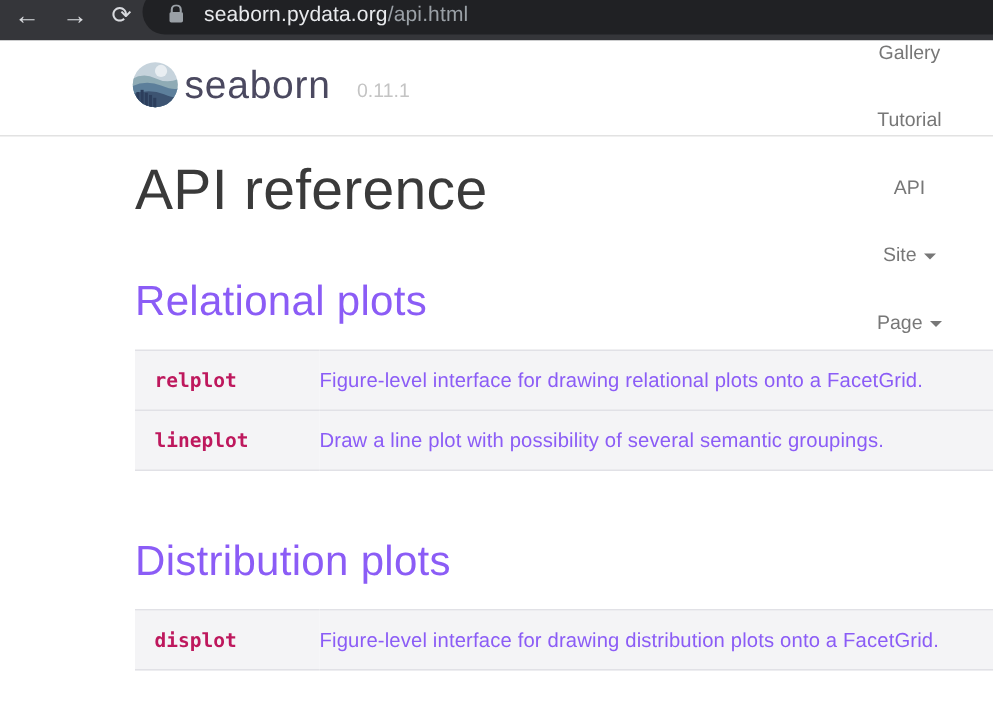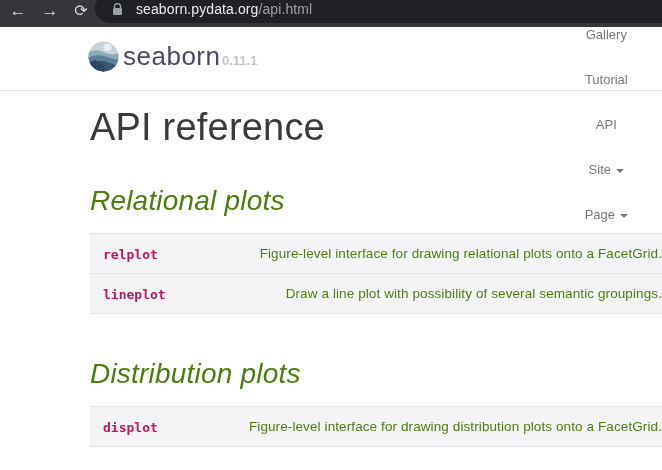--- a/index.html
+++ b/index.html
@@ -33,47 +33,47 @@
   .site-header {
     position: relative; width: 662px; height: 64px; background: #fff;
     border-bottom: 1px solid #e2e2e2;
   }
   .brand { position: absolute; left: 88px; top: 14px; display: flex; align-items: center; cursor: pointer; }
   .logo-svg { width: 31px; height: 31px; display: block; }
   .brand-name {
     font-size: 26px; color: #4b4960; margin-left: 4px; letter-spacing: .5px;
     font-weight: 400;
   }
-  .version { position: absolute; left: 222px; top: 53px; transform: translateY(-50%);
-    font-size: 13px; font-weight: bold; color: #c4c4c4; top: 53%; }
+  .version { position: absolute; left: 238px; top: 53px; transform: translateY(-50%);
+    font-size: 13px; font-weight: normal; color: #c4c4c4; top: 53%; }
   .nav { position: absolute; right: 34px; top: 0; height: 100%;
     display: flex; align-items: center; gap: 30px; flex-direction: column; }
   .nav-item { font-size: 13px; color: #777; cursor: pointer; white-space: nowrap;
     display: flex; align-items: center; }
   .caret { width: 0; height: 0; margin-left: 5px; margin-top: 2px;
     border-left: 4px solid transparent; border-right: 4px solid transparent;
     border-top: 4px solid #777; }
 
   
   .content { padding-left: 90px; }
   h1.page-title { font-size: 38px; font-weight: 400; color: #3a3a3a;
     margin-top: 15px; letter-spacing: .2px; }
-  h2.section-heading { font-size: 28px; font-weight: 400; color: #4d7c0f;
-    letter-spacing: .2px; font-style: italic; }
+  h2.section-heading { font-size: 28px; font-weight: 400; color: #8b5cf6;
+    letter-spacing: .2px; }
   .h2-relational { margin-top: 36px; }
   .h2-distribution { margin-top: 44px; }
   table.api-table { width: 100%; border-collapse: collapse; margin-top: 16px;
     border-top: 1px solid #e1e1e6; }
   .api-table tr { height: 40px; }
   .api-table tr.odd { background: #f4f4f6; }
   .api-table td { border-bottom: 1px solid #e1e1e6; vertical-align: middle; }
   td.api-name { width: 123px; padding-left: 13px; }
   td.api-name a { font-family: "DejaVu Sans Mono", monospace; font-size: 13px;
     font-weight: bold; color: #be185d; text-decoration: none; cursor: pointer; }
-  td.api-desc { font-size: 13.5px; color: #4d7c0f; letter-spacing: .1px; text-align: right; }
+  td.api-desc { font-size: 13.5px; color: #8b5cf6; letter-spacing: .1px; }
 </style>
 </head>
 <body>
 
 <div class="chrome">
   <div class="chrome-btn btn-back">←</div>
   <div class="chrome-btn btn-forward">→</div>
   <div class="chrome-btn btn-reload">⟳</div>
   <div class="url-pill">
     <svg class="lock-icon" viewBox="0 0 11 13">

